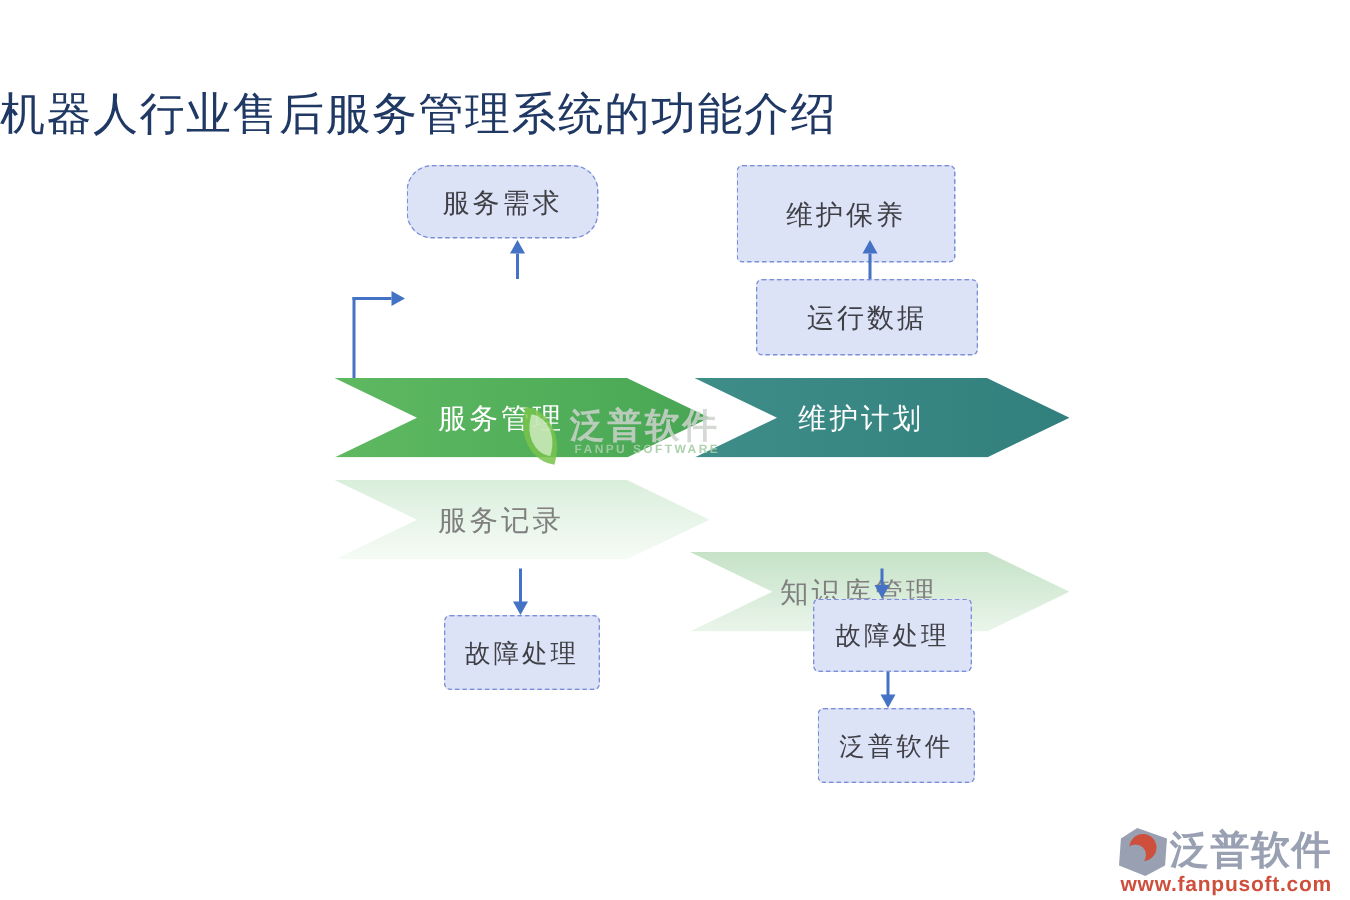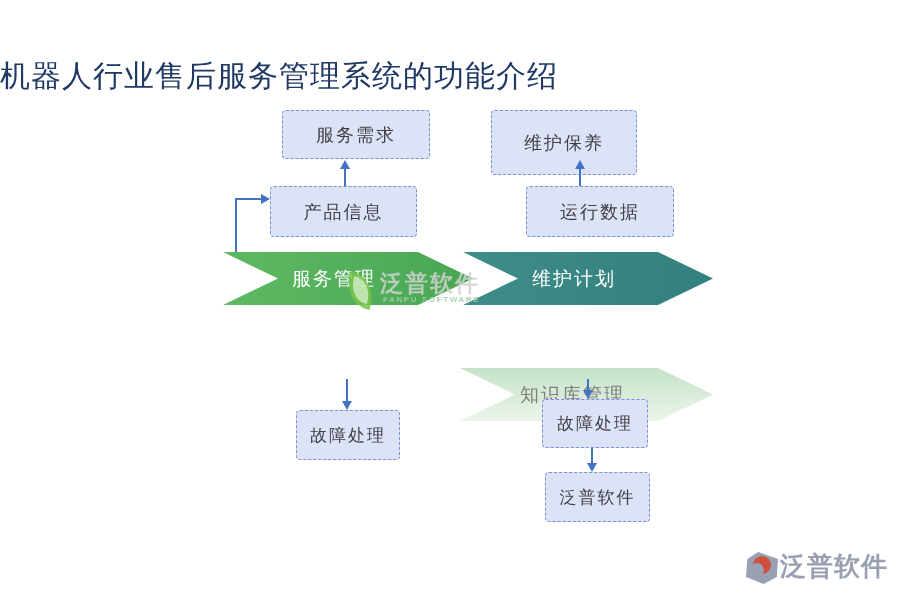--- a/index.html
+++ b/index.html
@@ -20,24 +20,24 @@
   .title{
     position:absolute;left:0;right:0;top:56px;text-align:left;
     font-size:30px;color:var(--title);letter-spacing:1px;white-space:nowrap;
   }
   .node{
     position:absolute;background:var(--box-fill);
     border:1px dashed var(--box-border);border-radius:4px;box-sizing:border-box;
     display:flex;align-items:center;justify-content:center;
     font-size:18px;color:var(--box-text);letter-spacing:2px;
   }
-  #box-service-demand{left:282px;top:110px;width:148px;height:49px;}
+  #box-service-demand{left:271px;top:110px;width:128px;height:49px;border-radius:17px;}
   #box-maintenance-upkeep{left:491px;top:110px;width:146px;height:65px;}
   #box-product-info{left:270px;top:186px;width:147px;height:51px;}
-  #box-running-data{left:504px;top:186px;width:148px;height:51px;margin-left:22px;}
+  #box-running-data{left:504px;top:186px;width:148px;height:51px;}
   #box-fault-left{left:296px;top:410px;width:104px;height:50px;font-size:17px;}
   #box-fault-right{left:542px;top:399px;width:106px;height:49px;font-size:17px;}
   #box-maintenance-tips{left:545px;top:472px;width:105px;height:50px;font-size:17px;}
   .chevron{
     position:absolute;height:53px;box-sizing:border-box;
     clip-path:polygon(0 0,calc(100% - 55px) 0,100% 50%,calc(100% - 55px) 100%,0 100%,55px 50%);
     display:flex;align-items:center;justify-content:center;
     font-size:19px;letter-spacing:2px;padding-left:16px;padding-right:44px;
   }
   #chev-service-mgmt{left:223px;top:252px;width:250px;
@@ -89,25 +89,25 @@
 </style>
 </head>
 <body>
 
 <div class="stage">
 
   <div class="title">机器人行业售后服务管理系统的功能介绍</div>
 
   <div class="node" id="box-service-demand">服务需求</div>
   <div class="node" id="box-maintenance-upkeep">维护保养</div>
-  <div class="node" id="box-product-info">产品信息</div>
   <div class="node" id="box-running-data">运行数据</div>
 
   <div class="chevron" id="chev-service-mgmt">服务管理</div>
   <div class="chevron" id="chev-maintenance-plan">维护计划</div>
+  <div class="chevron" id="chev-service-records">服务记录</div>
   <div class="chevron" id="chev-knowledge-base">知识库管理</div>
 
   <div class="node" id="box-fault-left">故障处理</div>
   <div class="node" id="box-fault-right">故障处理</div>
   <div class="node" id="box-maintenance-tips">泛普软件</div>
 
   <div class="line v" id="elbow-v"></div>
   <div class="line h" id="elbow-h"></div>
   <div class="arr right" id="elbow-head"></div>
 
@@ -130,15 +130,16 @@
     <div class="wm-leaf"></div>
     <div class="brand">泛普软件</div>
     <div class="sub">FANPU SOFTWARE</div>
   </div>
 
   <div class="wm-corner">
     <div class="wm-logo">
       <div class="crescent"></div>
     </div>
     <div class="brand">泛普软件</div>
+    <div class="url">www.fanpusoft.com</div>
   </div>
 
 </div>
 
 </body></html>

